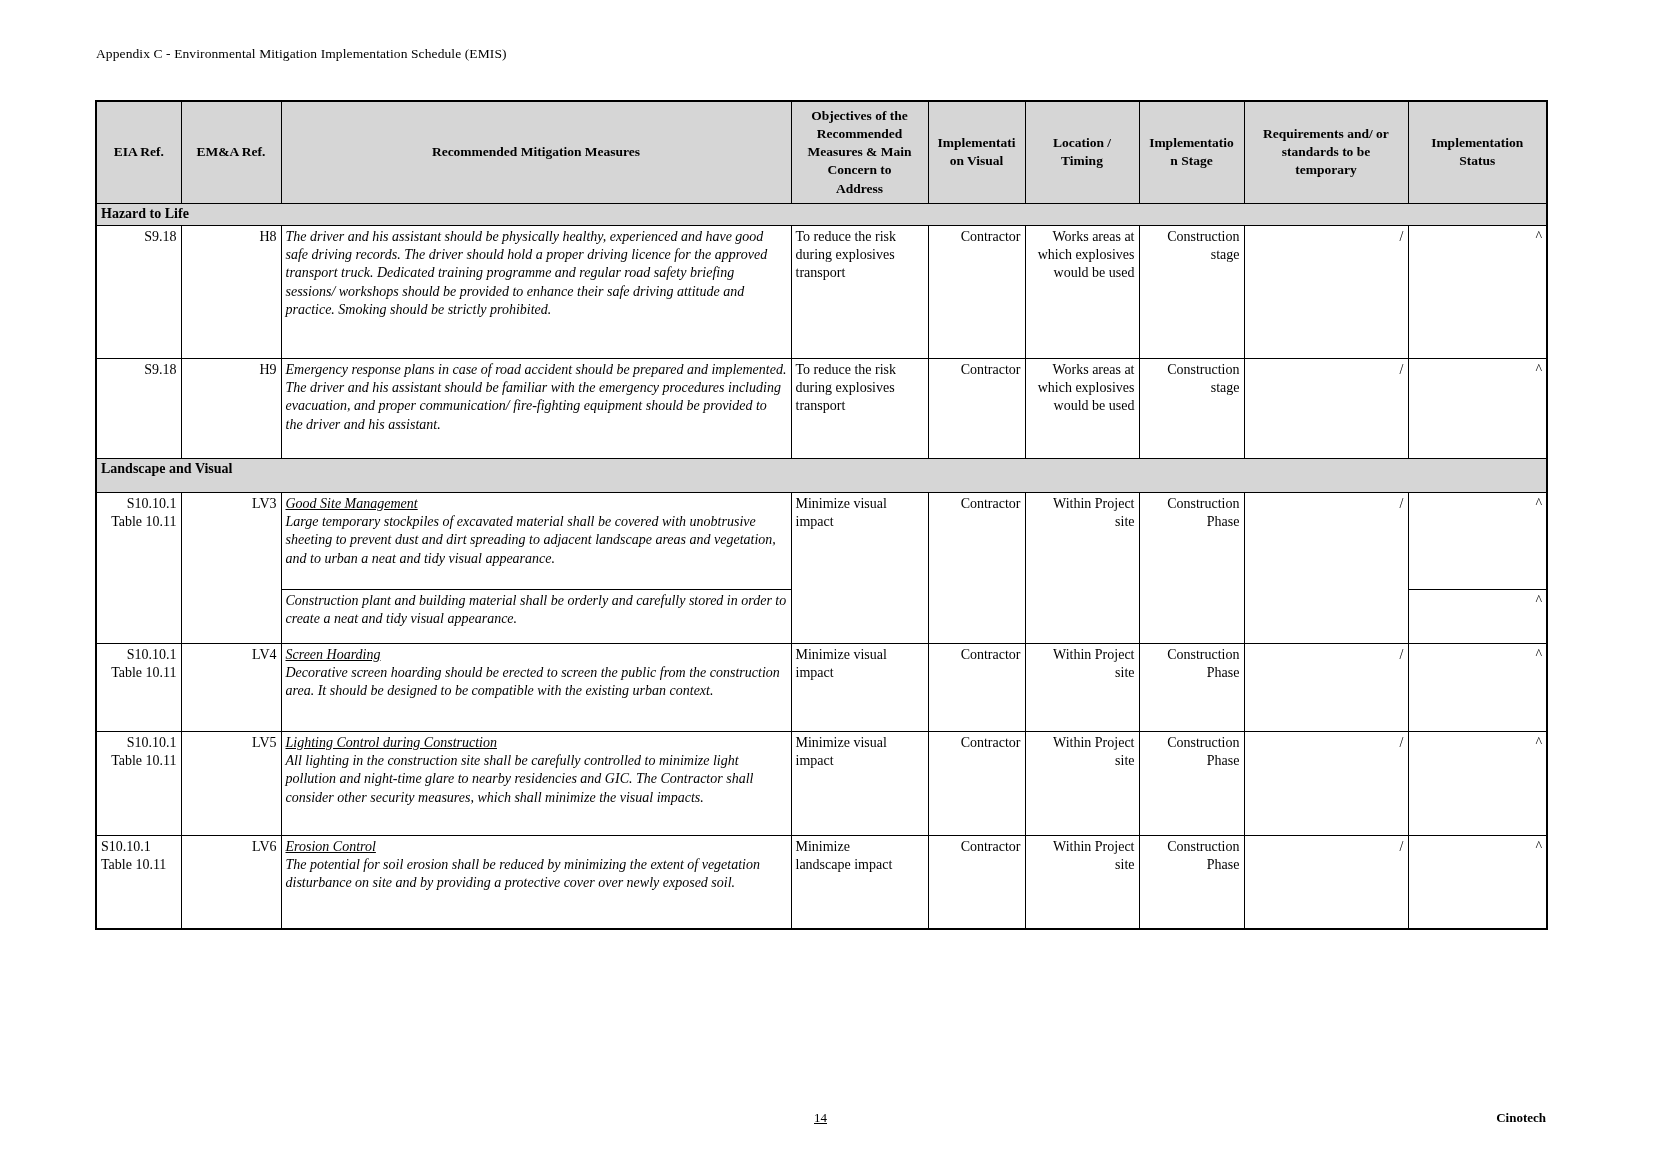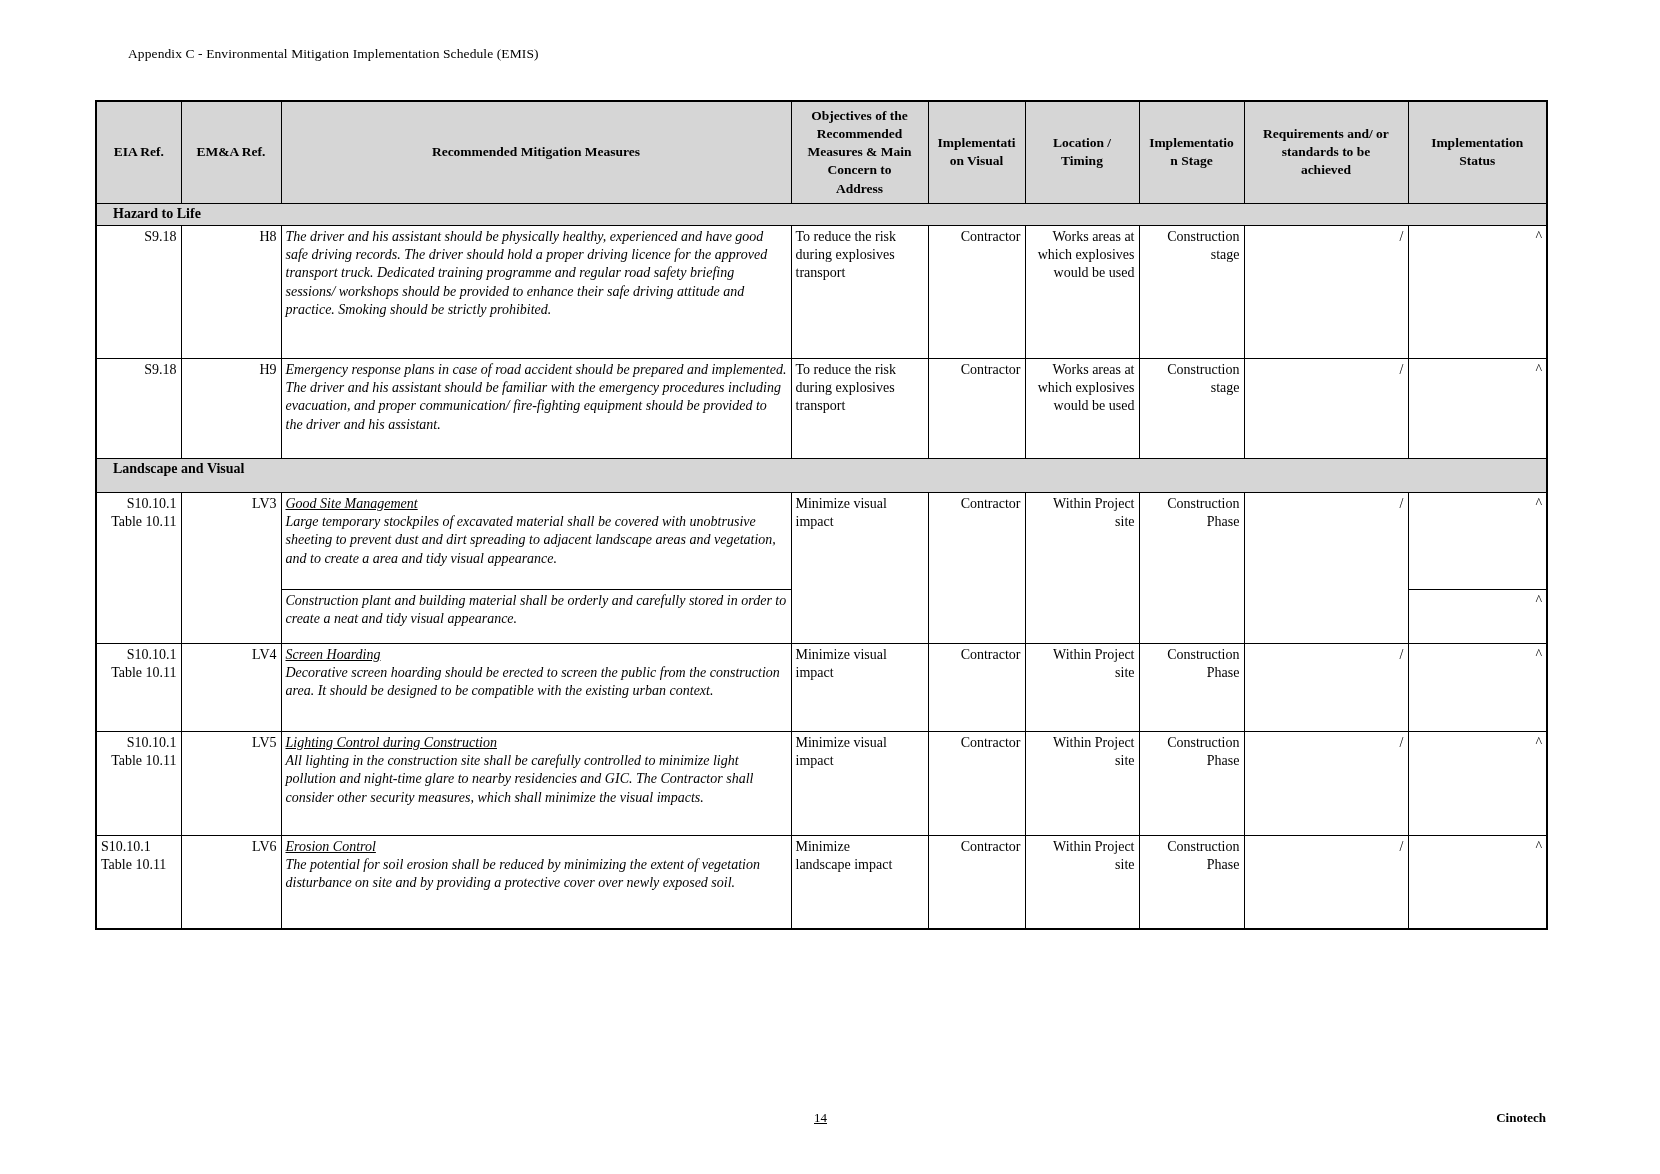--- a/index.html
+++ b/index.html
@@ -15,21 +15,20 @@
     font-family: "Liberation Serif", "DejaVu Serif", serif;
     color: #000000;
     overflow: hidden;
   }
   .doc-header {
     position: absolute;
     left: 96px;
     top: 46px;
     font-size: 13.5px;
     letter-spacing: 0.1px;
-    margin-left: 32px;
   }
   table.emis {
     position: absolute;
     left: 95px;
     top: 100px;
     width: 1451px;
     border-collapse: collapse;
     table-layout: fixed;
     border: 2px solid #000;
     font-size: 14px;
@@ -47,21 +46,21 @@
     text-align: center;
     vertical-align: middle;
     padding: 2px 2px;
     font-size: 13.5px;
     line-height: 1.35;
   }
   tr.section-row td {
     background: #d6d6d6;
     font-weight: bold;
     text-align: left;
-    padding: 1px 16px;
+    padding: 1px 4px;
     font-size: 14px;
   }
   .preline { white-space: pre-line; }
   td.center { text-align: right; }
   td.left { text-align: left; }
   .m-title { text-decoration: underline; }
   td.measure { padding: 1px 5px 2px 4px; font-style: italic; }
   td.objective { padding: 1px 2px 2px 3px; }
   .footer {
     position: absolute;
@@ -114,21 +113,21 @@
 Concern to
 Address</th>
       <th class="preline">Implementati
 on Visual</th>
       <th class="preline">Location /
 Timing</th>
       <th class="preline">Implementatio
 n Stage</th>
       <th class="preline">Requirements and/ or
 standards to be
-achieved</th>
+temporary</th>
       <th class="preline">Implementation
 Status</th>
     </tr>
 
     <tr class="section-row" style="height:22px">
       <td colspan="9">Hazard to Life</td>
     </tr>
 
     <tr style="height:133px">
       <td class="center">S9.18</td>
@@ -167,21 +166,21 @@
     <tr class="section-row" style="height:34px">
       <td colspan="9">Landscape and Visual</td>
     </tr>
 
     <tr style="height:97px">
       <td class="center preline" rowspan="2">S10.10.1
 Table 10.11</td>
       <td class="center" rowspan="2">LV3</td>
       <td class="measure">
         <div class="m-title">Good Site Management</div>
-        <div>Large temporary stockpiles of excavated material shall be covered with unobtrusive sheeting to prevent dust and dirt spreading to adjacent landscape areas and vegetation, and to create a area and tidy visual appearance.</div>
+        <div>Large temporary stockpiles of excavated material shall be covered with unobtrusive sheeting to prevent dust and dirt spreading to adjacent landscape areas and vegetation, and to urban a neat and tidy visual appearance.</div>
       </td>
       <td class="objective preline" rowspan="2">Minimize visual
 impact</td>
       <td class="center" rowspan="2">Contractor</td>
       <td class="center preline" rowspan="2">Within Project
 site</td>
       <td class="center preline" rowspan="2">Construction
 Phase</td>
       <td class="center" rowspan="2">/</td>
       <td class="center">^</td>

